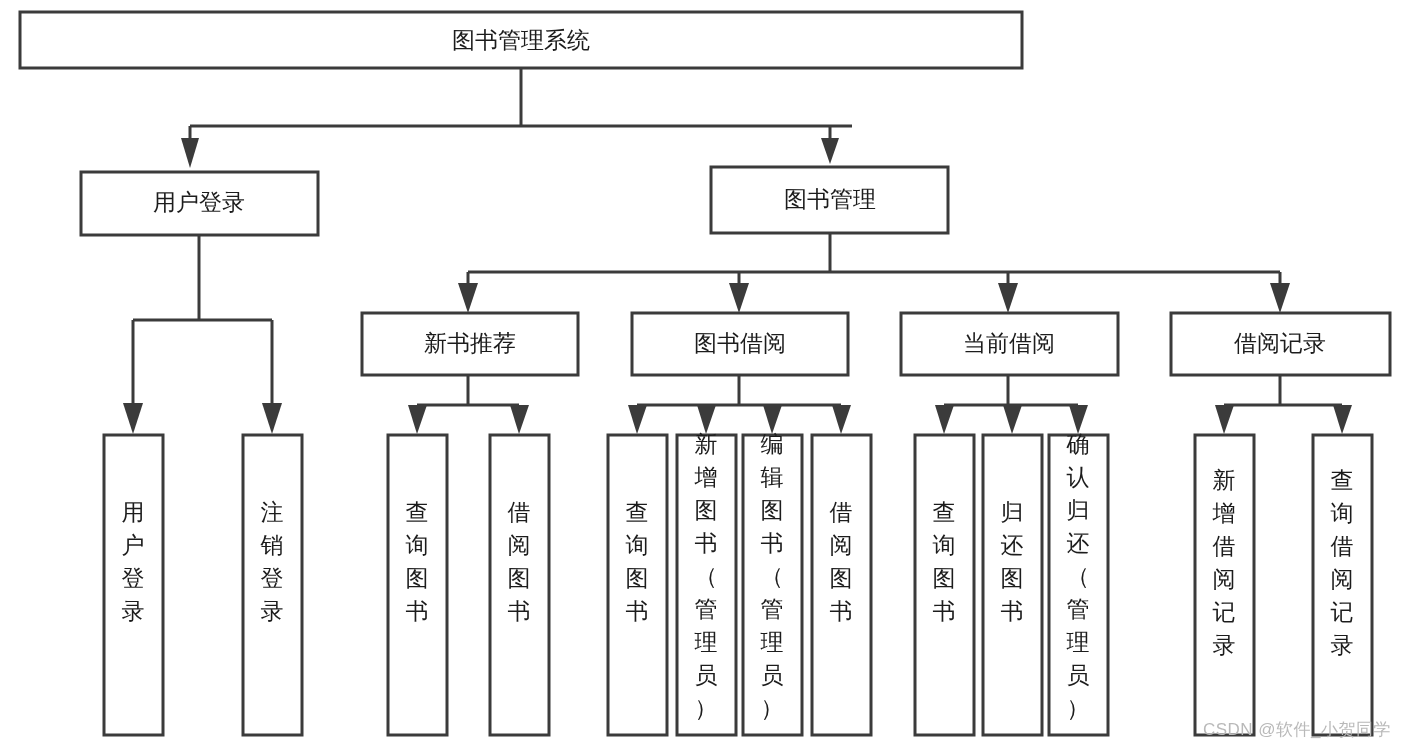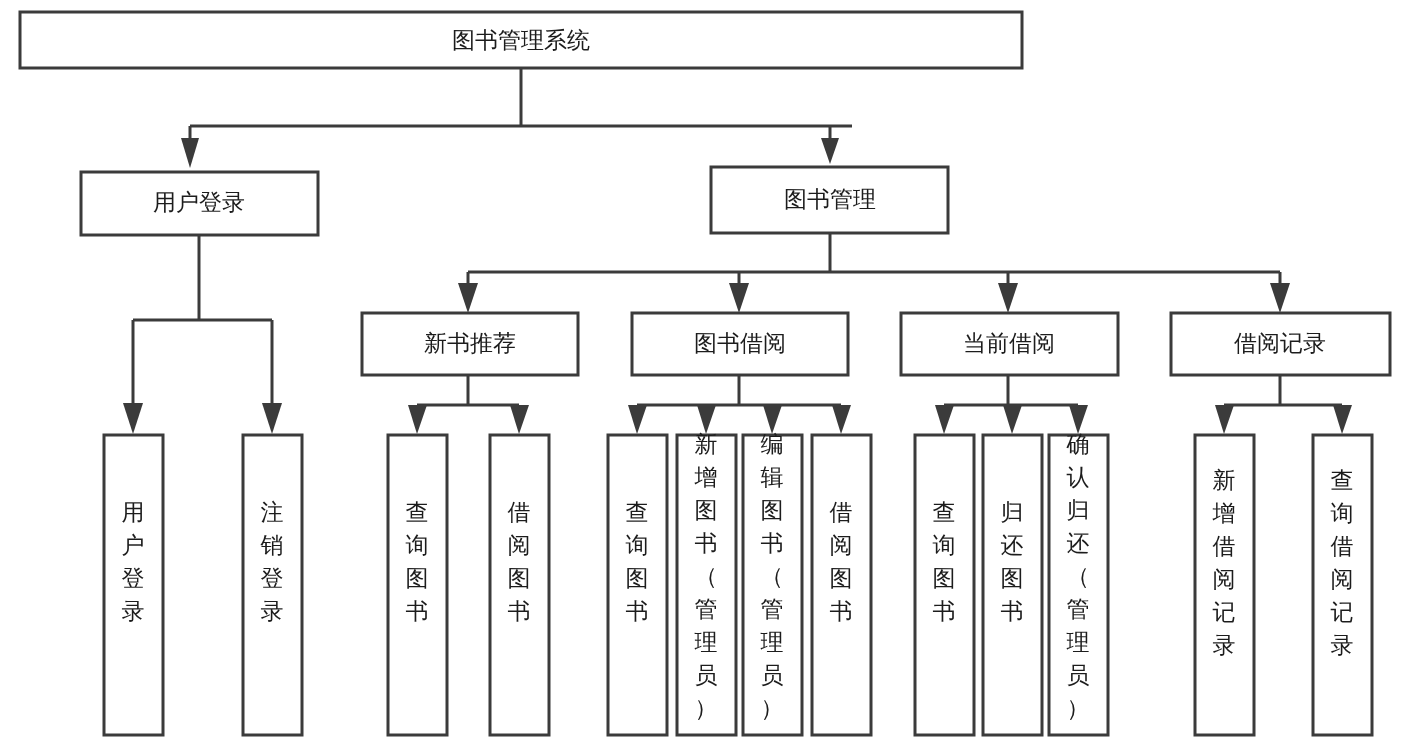--- a/index.html
+++ b/index.html
@@ -209,13 +209,14 @@
     <g>
       <rect class="node-box" x="1195" y="435" width="59" height="300"></rect>
       <text class="node-label-vertical" x="1224" y="488"><tspan x="1224" dy="0">新</tspan><tspan x="1224" dy="33">增</tspan><tspan x="1224" dy="33">借</tspan><tspan x="1224" dy="33">阅</tspan><tspan x="1224" dy="33">记</tspan><tspan x="1224" dy="33">录</tspan></text>
     </g>
     <g>
       <rect class="node-box" x="1313" y="435" width="59" height="300"></rect>
       <text class="node-label-vertical" x="1342" y="488"><tspan x="1342" dy="0">查</tspan><tspan x="1342" dy="33">询</tspan><tspan x="1342" dy="33">借</tspan><tspan x="1342" dy="33">阅</tspan><tspan x="1342" dy="33">记</tspan><tspan x="1342" dy="33">录</tspan></text>
     </g>
   </svg>
 
+  <div class="watermark-text">CSDN @软件_小贺同学</div>
 </div>
 
 </body></html>

